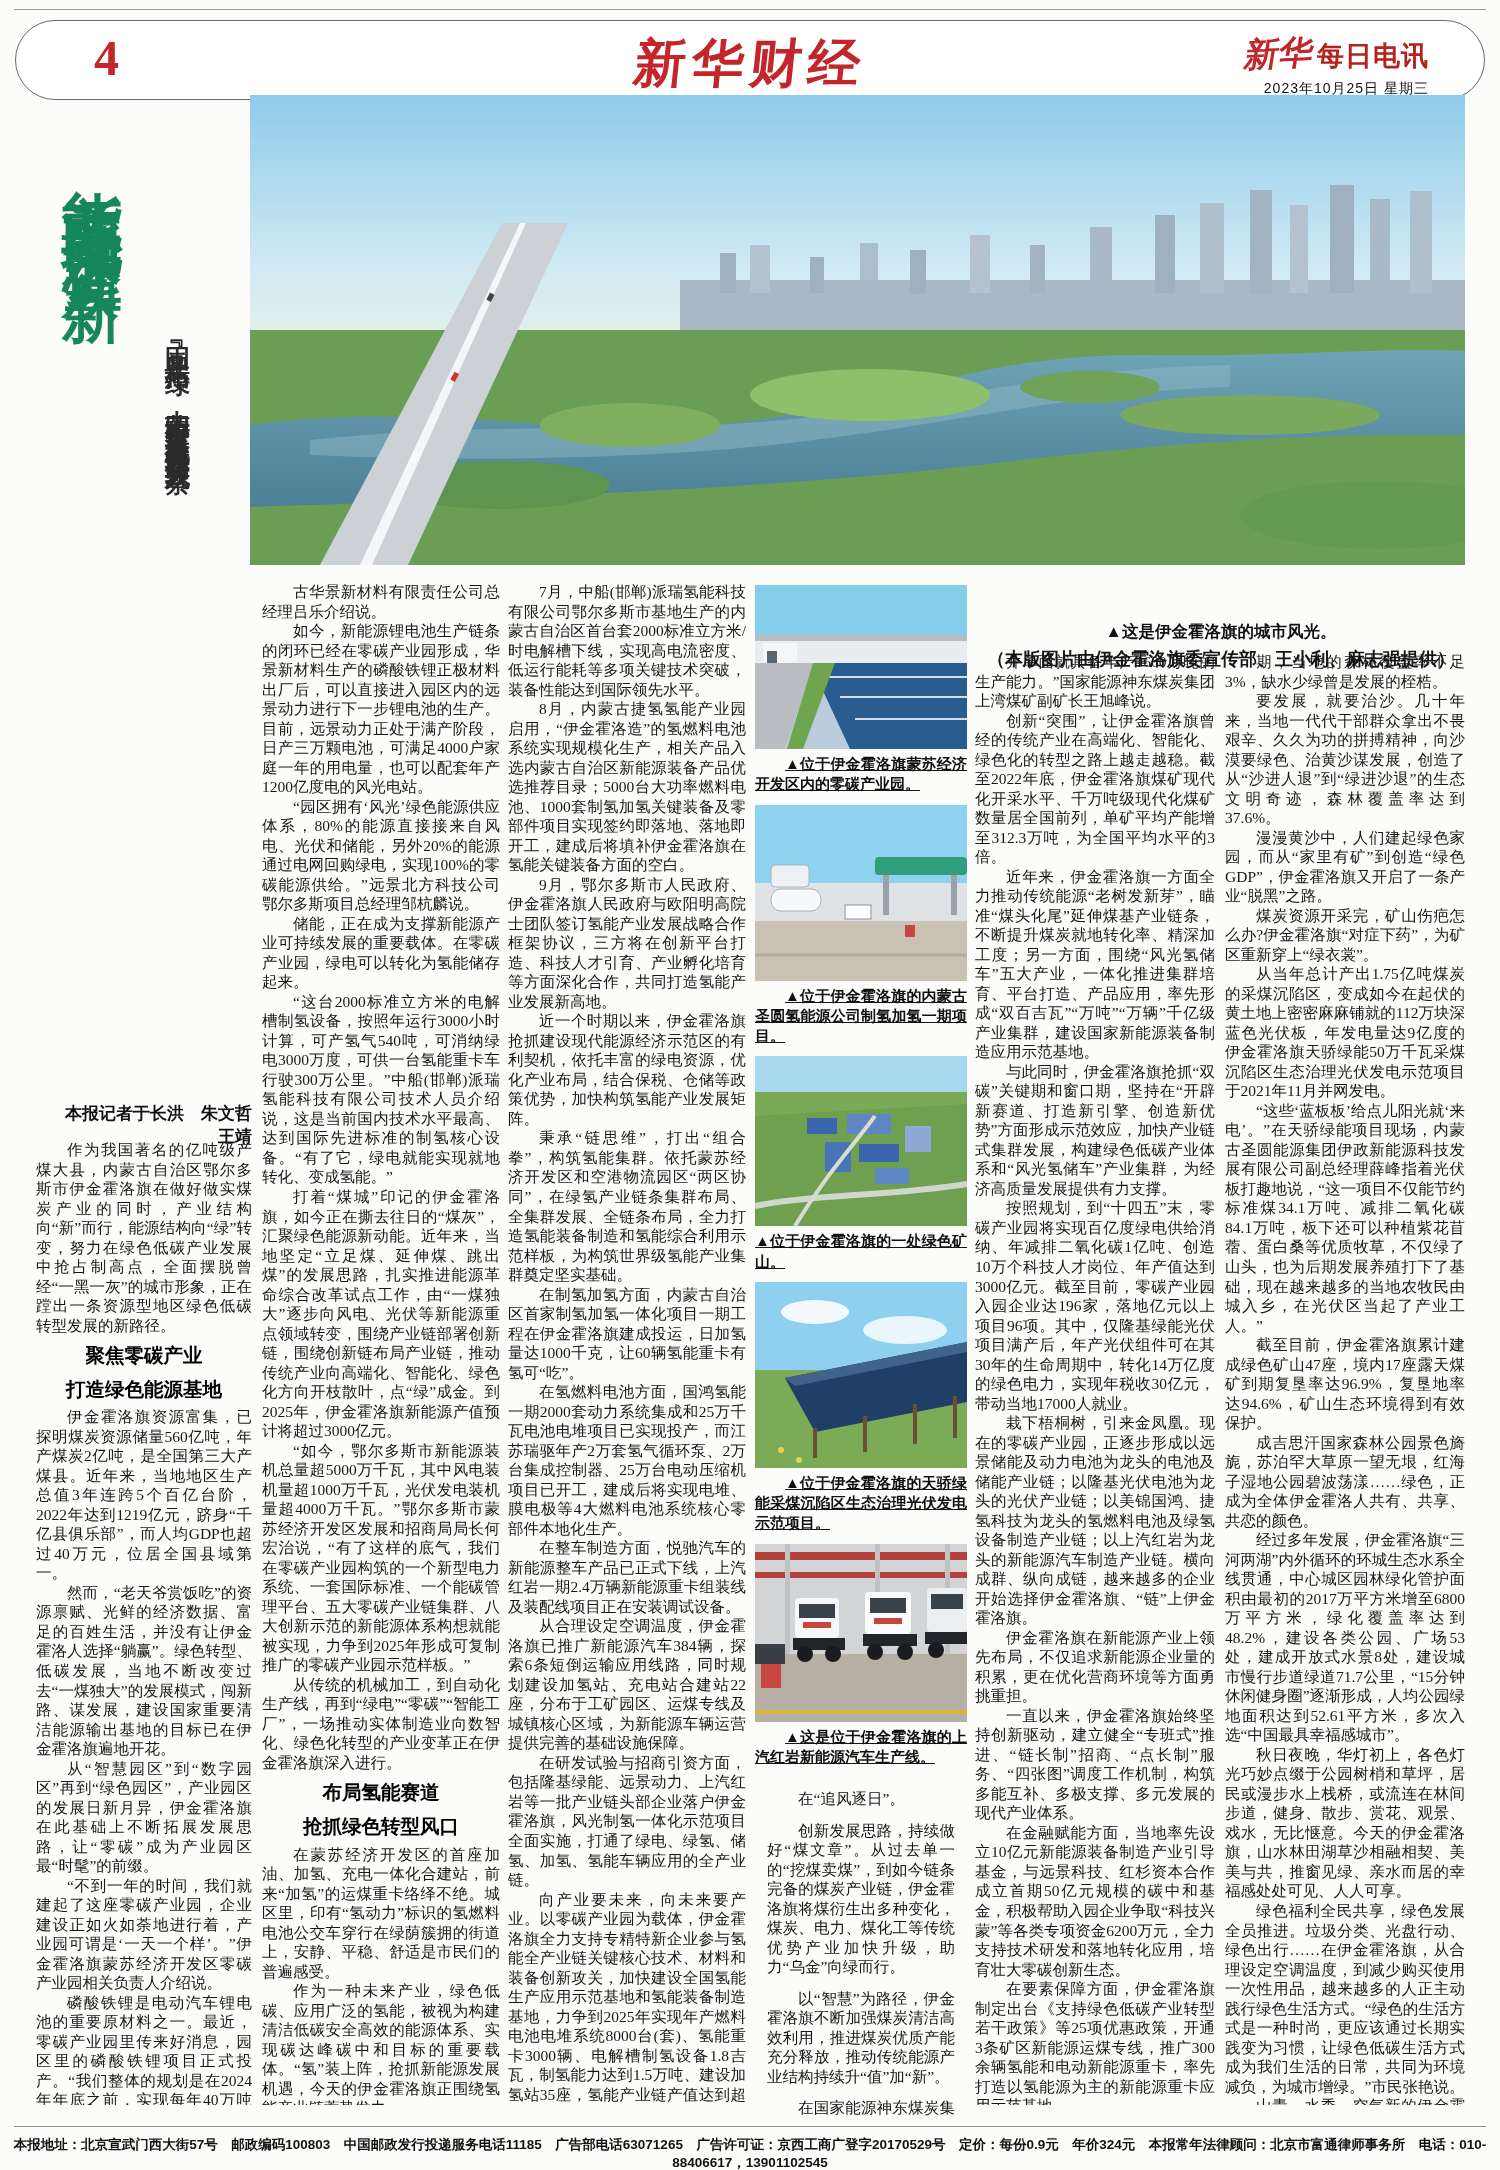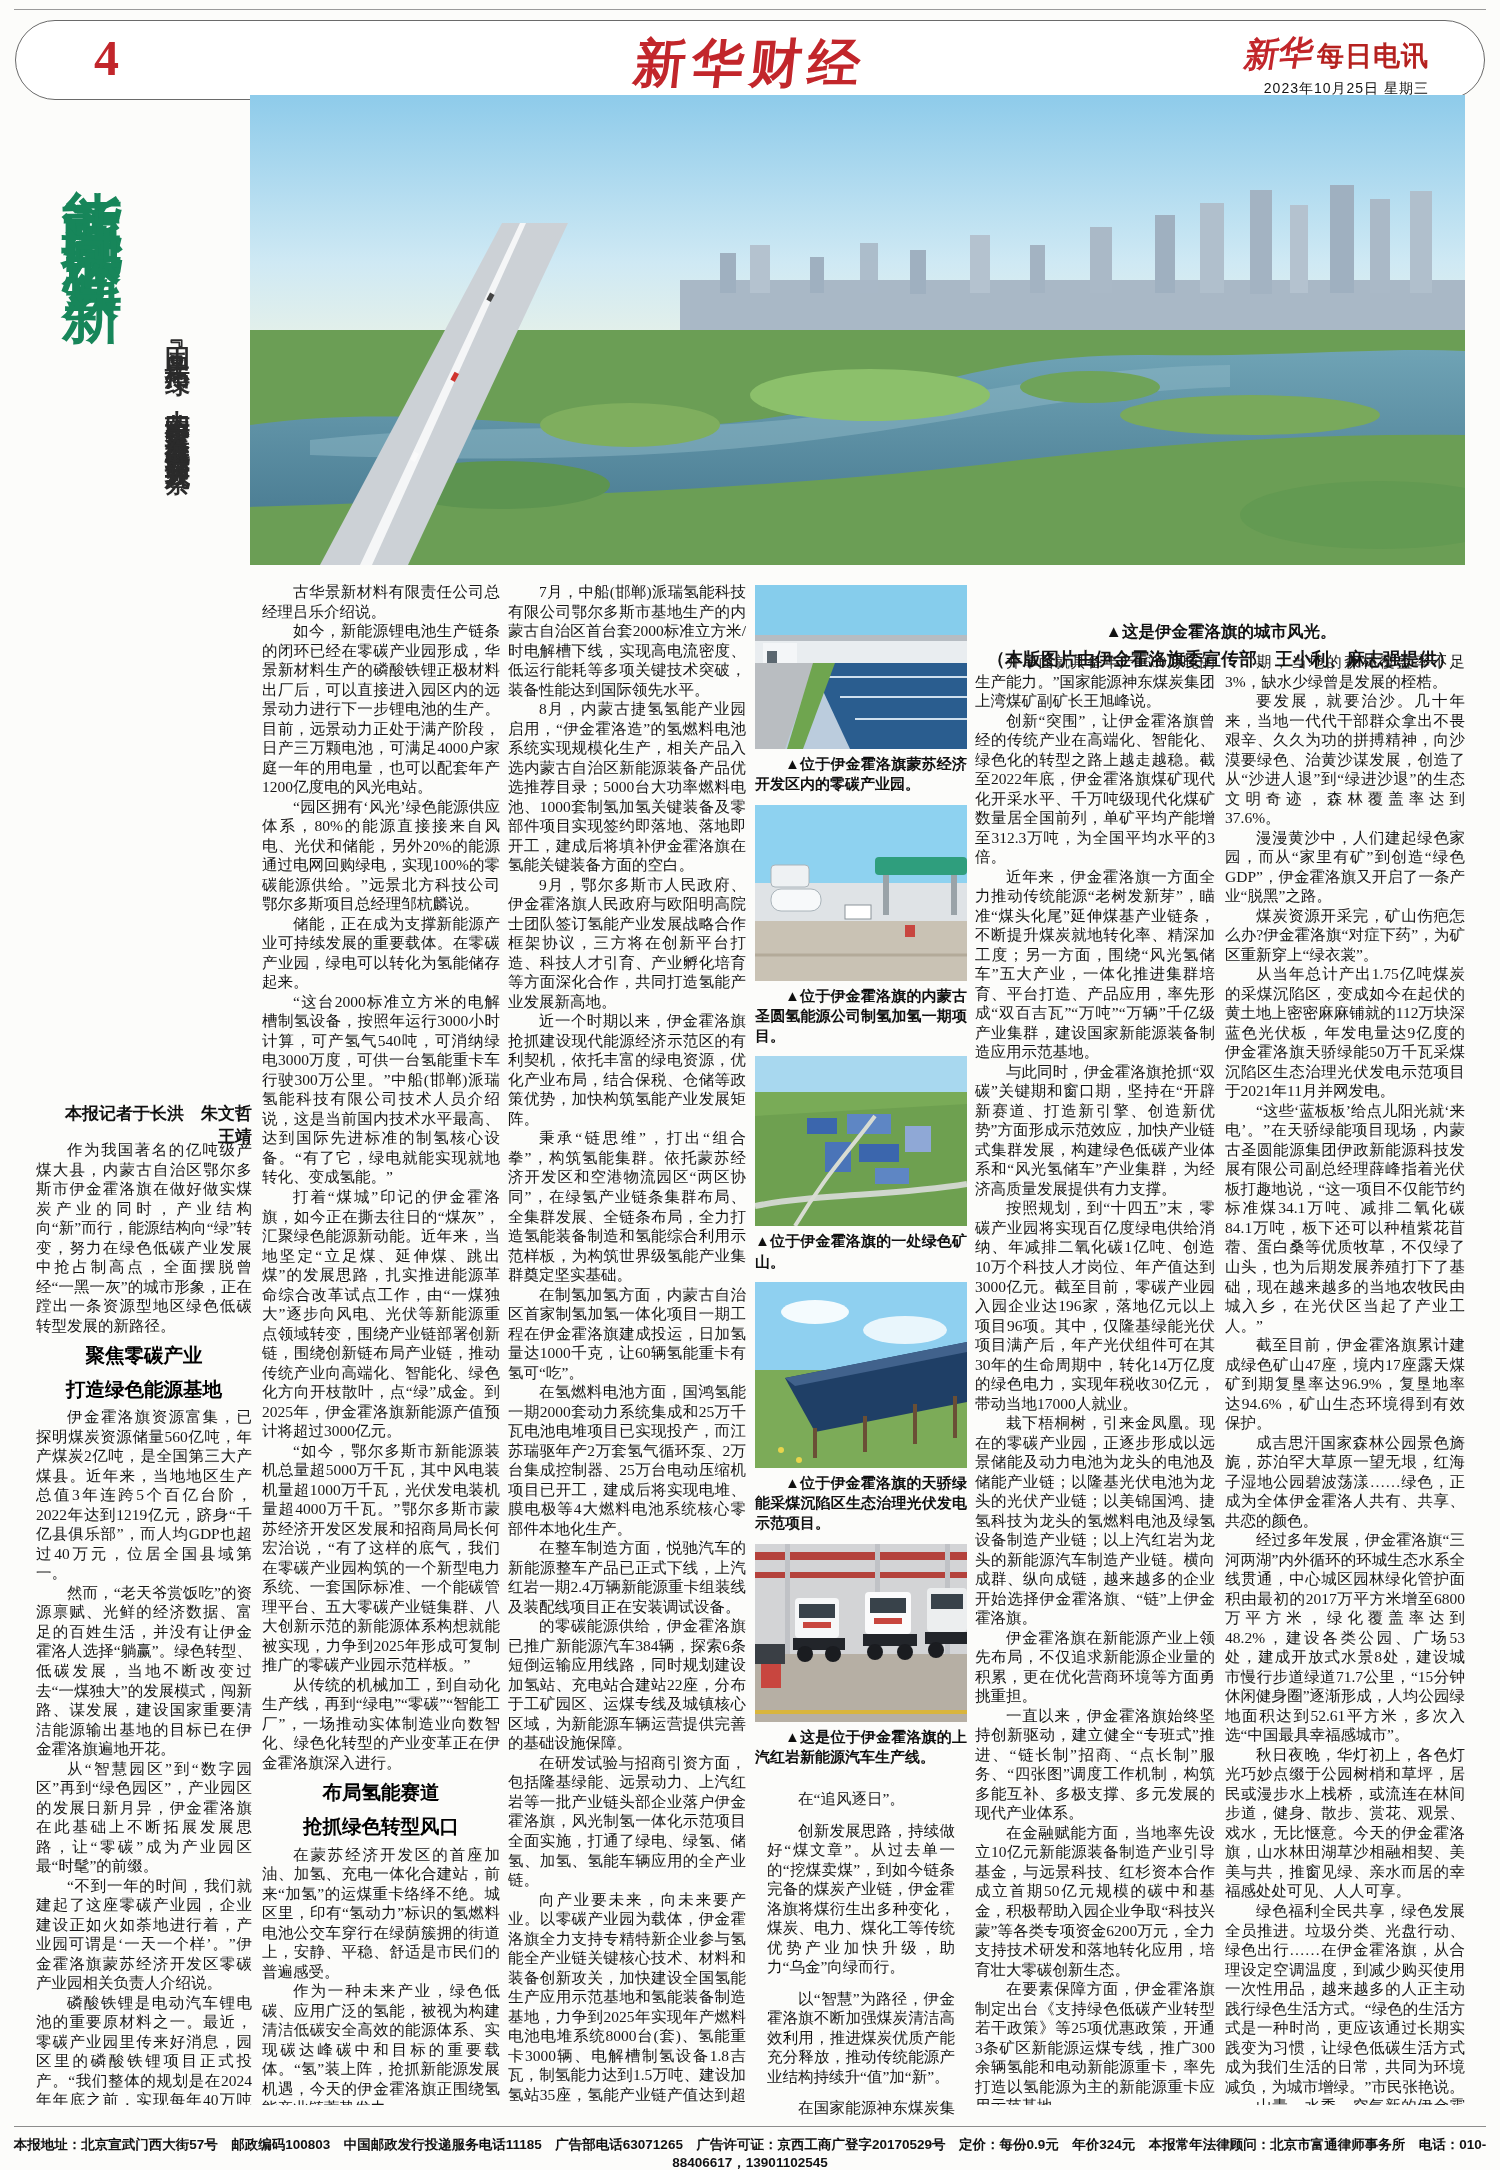--- a/index.html
+++ b/index.html
@@ -38,21 +38,21 @@
   .newscol p.para{margin:0;text-indent:2em;}
   .newscol .subhead{font-family:Liberation Serif, serif;font-weight:bold;font-size:19.5px;
                     text-align:center;text-indent:0;margin:9px 0 5px;color:#000;}
   .col1{left:36px;top:1140px;width:216px;height:965px;}
   .col2{left:262px;top:582px;width:238px;height:1523px;}
   .col3{left:508px;top:582px;width:238px;height:1523px;font-family:Liberation Serif, serif;}
   .col4{left:975px;top:652px;width:240px;height:1453px;}
   .col5{left:1225px;top:652px;width:240px;height:1453px;}
   
   .strip{position:absolute;left:755px;top:585px;width:212px;}
-  .sfig{margin:0 0 10px 0;}
+  .sfig{margin:0 0 10px 0;text-decoration:underline;}
   .sphoto{width:212px;display:block;background:#bcd;}
   .scap{font-size:15px;line-height:1.35;font-weight:600;color:#101010;margin:5px 0 0 0;
         text-align:justify;text-indent:2em;}
   .scap.noindent{text-indent:0;}
   .colmid{position:static;width:212px;height:340px;overflow:hidden;font-size:15.5px;line-height:1.26;
           text-align:justify;}
   .colmid p.para{margin:12px;text-indent:2em;}
   
   .footer-rule{position:absolute;left:14px;top:2126px;width:1472px;height:1px;background:#8c8c8c;}
   .footer{position:absolute;left:0;top:2136px;width:1500px;text-align:center;font-size:13.5px;
@@ -163,21 +163,21 @@
     </div>
   <div class="newscol col3">
       <p class="para">7月，中船(邯郸)派瑞氢能科技有限公司鄂尔多斯市基地生产的内蒙古自治区首台套2000标准立方米/时电解槽下线，实现高电流密度、低运行能耗等多项关键技术突破，装备性能达到国际领先水平。</p>
       <p class="para">8月，内蒙古捷氢氢能产业园启用，“伊金霍洛造”的氢燃料电池系统实现规模化生产，相关产品入选内蒙古自治区新能源装备产品优选推荐目录；5000台大功率燃料电池、1000套制氢加氢关键装备及零部件项目实现签约即落地、落地即开工，建成后将填补伊金霍洛旗在氢能关键装备方面的空白。</p>
       <p class="para">9月，鄂尔多斯市人民政府、伊金霍洛旗人民政府与欧阳明高院士团队签订氢能产业发展战略合作框架协议，三方将在创新平台打造、科技人才引育、产业孵化培育等方面深化合作，共同打造氢能产业发展新高地。</p>
       <p class="para">近一个时期以来，伊金霍洛旗抢抓建设现代能源经济示范区的有利契机，依托丰富的绿电资源，优化产业布局，结合保税、仓储等政策优势，加快构筑氢能产业发展矩阵。</p>
       <p class="para">秉承“链思维”，打出“组合拳”，构筑氢能集群。依托蒙苏经济开发区和空港物流园区“两区协同”，在绿氢产业链条集群布局、全集群发展、全链条布局，全力打造氢能装备制造和氢能综合利用示范样板，为构筑世界级氢能产业集群奠定坚实基础。</p>
       <p class="para">在制氢加氢方面，内蒙古自治区首家制氢加氢一体化项目一期工程在伊金霍洛旗建成投运，日加氢量达1000千克，让60辆氢能重卡有氢可“吃”。</p>
       <p class="para">在氢燃料电池方面，国鸿氢能一期2000套动力系统集成和25万千瓦电池电堆项目已实现投产，而江苏瑞驱年产2万套氢气循环泵、2万台集成控制器、25万台电动压缩机项目已开工，建成后将实现电堆、膜电极等4大燃料电池系统核心零部件本地化生产。</p>
       <p class="para">在整车制造方面，悦驰汽车的新能源整车产品已正式下线，上汽红岩一期2.4万辆新能源重卡组装线及装配线项目正在安装调试设备。</p>
-      <p class="para">的零碳能源供给，伊金霍洛旗已推广新能源汽车384辆，探索6条短倒运输应用线路，同时规划建设加氢站、充电站合建站22座，分布于工矿园区、运煤专线及城镇核心区域，为新能源车辆运营提供完善的基础设施保障。</p>
+      <p class="para">从合理设定空调温度，伊金霍洛旗已推广新能源汽车384辆，探索6条短倒运输应用线路，同时规划建设加氢站、充电站合建站22座，分布于工矿园区、运煤专线及城镇核心区域，为新能源车辆运营提供完善的基础设施保障。</p>
       <p class="para">在研发试验与招商引资方面，包括隆基绿能、远景动力、上汽红岩等一批产业链头部企业落户伊金霍洛旗，风光制氢一体化示范项目全面实施，打通了绿电、绿氢、储氢、加氢、氢能车辆应用的全产业链。</p>
       <p class="para">向产业要未来，向未来要产业。以零碳产业园为载体，伊金霍洛旗全力支持专精特新企业参与氢能全产业链关键核心技术、材料和装备创新攻关，加快建设全国氢能生产应用示范基地和氢能装备制造基地，力争到2025年实现年产燃料电池电堆系统8000台(套)、氢能重卡3000辆、电解槽制氢设备1.8吉瓦，制氢能力达到1.5万吨、建设加氢站35座，氢能产业链产值达到超百亿规模。</p>
     </div>
 
   <div class="strip">
     <figure class="sfig" style="margin:0 0 10px 0;">
       <svg class="sphoto" width="212" height="164" viewBox="0 0 212 164">
         <rect width="212" height="70" fill="#86cdec"></rect>
           <rect y="52" width="212" height="26" fill="#e9edf0"></rect>
         <rect y="50" width="212" height="6" fill="#b6bcc2"></rect>

